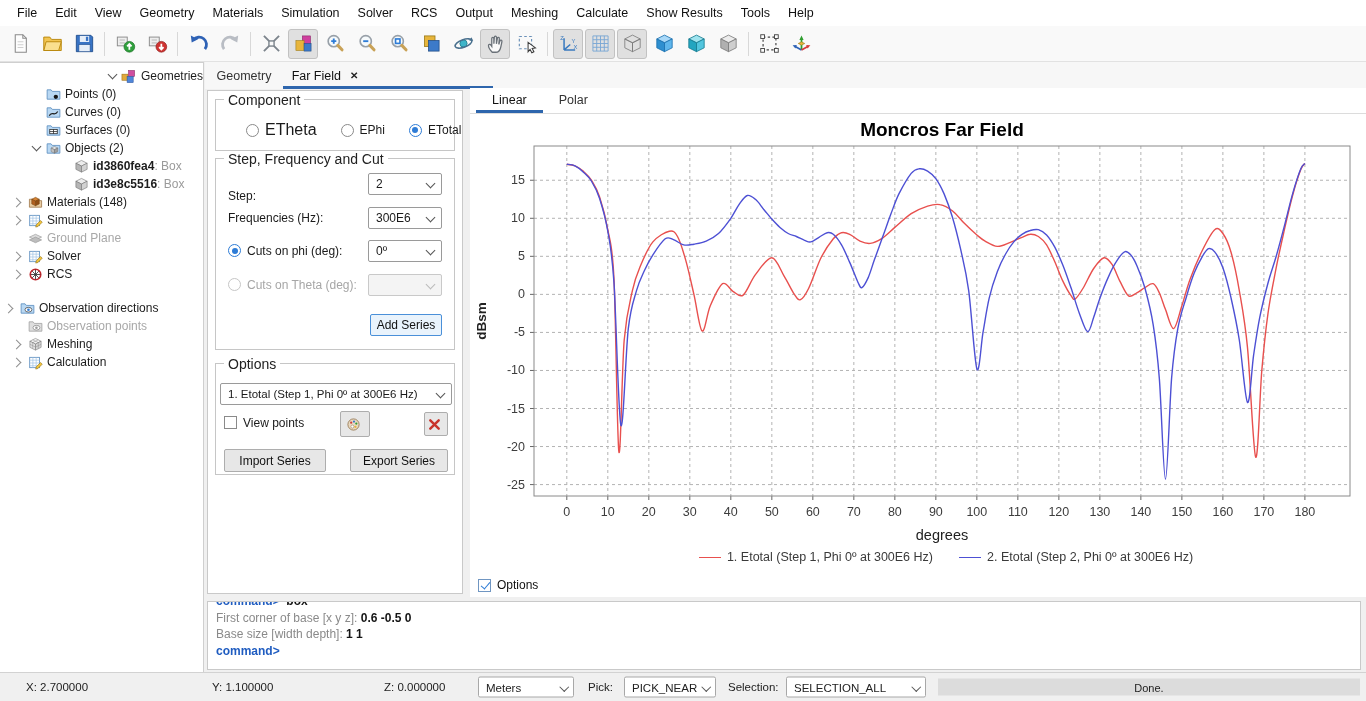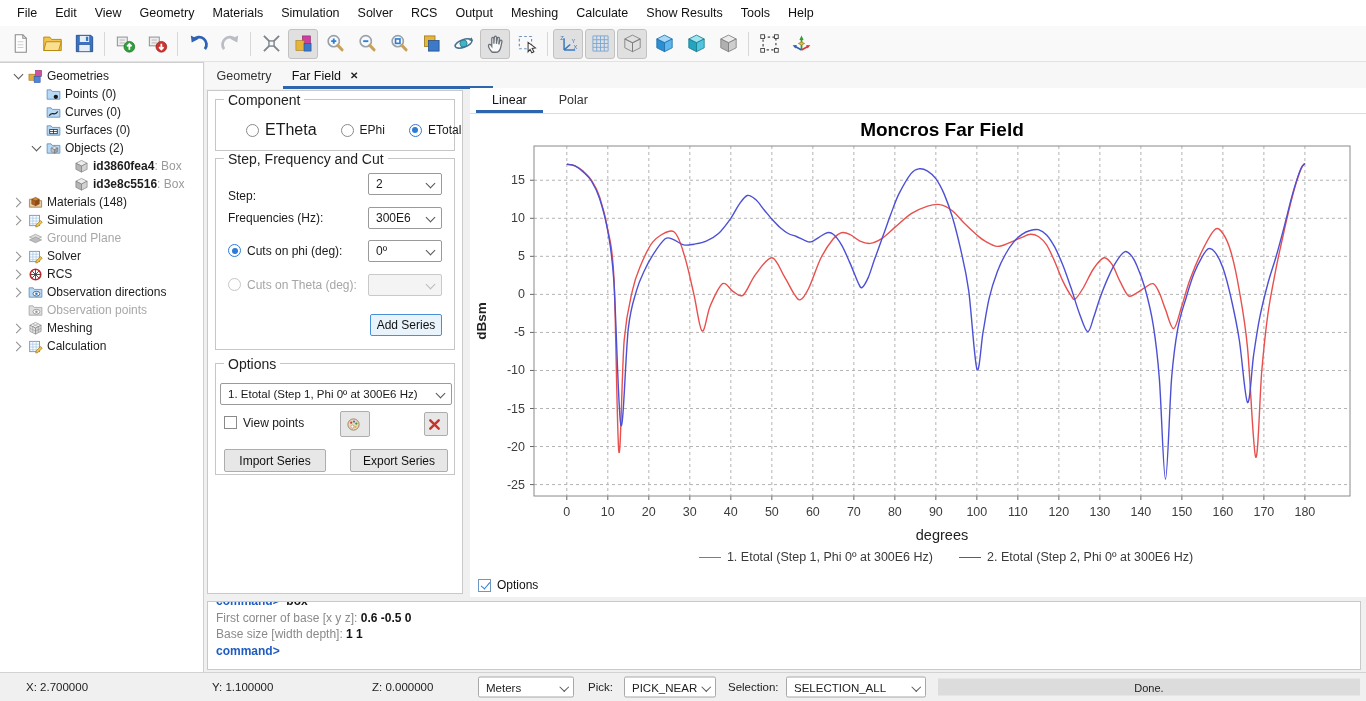--- a/index.html
+++ b/index.html
@@ -323,21 +323,21 @@
             <polygon points="1.4,10.4 5,10.3 3.8,13.2" fill="#2f62b5"></polygon>
             <path d="M9 14.5l5.4-2.9" stroke="#d43c3c" stroke-width="1.5"></path>
             <polygon points="16.6,10.4 13,10.3 14.2,13.2" fill="#d43c3c"></polygon>
             <polygon points="9,7.6 11.8,9 9,10.4 6.2,9" fill="#e7b53c" stroke="#9a7a18" stroke-width=".5"></polygon>
           </svg>
         </span>
       </div>
     </div>
 
   <div id="treepanel">
-      <div class="trow" style="padding-left: 10px;">
+      <div class="trow" style="padding-left: 10px; justify-content: flex-end;">
         <span class="chev exp"></span>
         <span class="ticon16">
           <svg viewBox="0 0 16 16" width="15" height="15">
             <rect x="1" y="5.5" width="6.5" height="6.5" fill="#e2aa3c" stroke="#9a7018" stroke-width=".6"></rect>
             <rect x="8" y="1.5" width="6.5" height="6.5" fill="#cf4fa0" stroke="#8f2f66" stroke-width=".6"></rect>
             <rect x="6.5" y="8" width="6.5" height="6.5" fill="#4f86d9" stroke="#2f56a0" stroke-width=".6"></rect>
           </svg>
         </span>
         <span class="lbl">Geometries</span>
       </div>
@@ -455,21 +455,21 @@
       <div class="trow" style="padding-left: 10px;">
         <span class="chev col"></span>
         <span class="ticon16">
           <svg viewBox="0 0 16 16" width="15" height="15">
             <circle cx="8" cy="8" r="5.6" fill="#fff" stroke="#c0262c" stroke-width="1.7"></circle>
             <path d="M8 2.8v10.4M2.8 8h10.4M4.4 4.4l7.2 7.2M11.6 4.4l-7.2 7.2" stroke="#333" stroke-width=".9"></path>
           </svg>
         </span>
         <span class="lbl">RCS</span>
       </div>
-      <div class="trow" style="padding-left: 10px;">
+      <div class="trow" style="padding-left: 2px; margin-top: 16px;">
         <span class="chev col"></span>
         <span class="ticon16">
           <svg viewBox="0 0 16 16" width="15" height="15">
             <path d="M1.2 3h4.2l1.3 1.7h8.1V13H1.2z" fill="#b9d8f3" stroke="#5e8fc0" stroke-width=".9"></path>
             <ellipse cx="9" cy="9.3" rx="3.7" ry="2.5" fill="#fff" stroke="#444" stroke-width=".8"></ellipse>
             <circle cx="9" cy="9.3" r="1.4" fill="#2e7cd6"></circle>
           </svg>
         </span>
         <span class="lbl">Observation directions</span>
       </div>
@@ -716,21 +716,21 @@
           <div class="cline"><span class="clabel">First corner of base [x y z]:</span> <span class="cval">0.6 -0.5 0</span></div>
           <div class="cline"><span class="clabel">Base size [width depth]:</span> <span class="cval">1 1</span></div>
         </div>
       <div class="cline"><span class="cprompt">command&gt;</span></div>
     </div>
   </div>
 
   <div id="statusbar">
     <span class="sitem" style="left:26px;"><span>X:</span>&nbsp;<span>2.700000</span></span>
     <span class="sitem" style="left:212px;"><span>Y:</span>&nbsp;<span>1.100000</span></span>
-    <span class="sitem" style="left:372px;"><span>Z:</span>&nbsp;<span>0.000000</span></span>
+    <span class="sitem" style="left:384px;"><span>Z:</span>&nbsp;<span>0.000000</span></span>
     <div class="scombo" style="left:478px; width:96px;">
         <span>Meters</span>
       </div>
     <span class="sitem" style="left:588px;">Pick:</span>
     <div class="scombo" style="left:624px; width:92px;">
         <span>PICK_NEAR</span>
       </div>
     <span class="sitem" style="left:728px;">Selection:</span>
     <div class="scombo" style="left:786px; width:140px;">
         <span>SELECTION_ALL</span>

